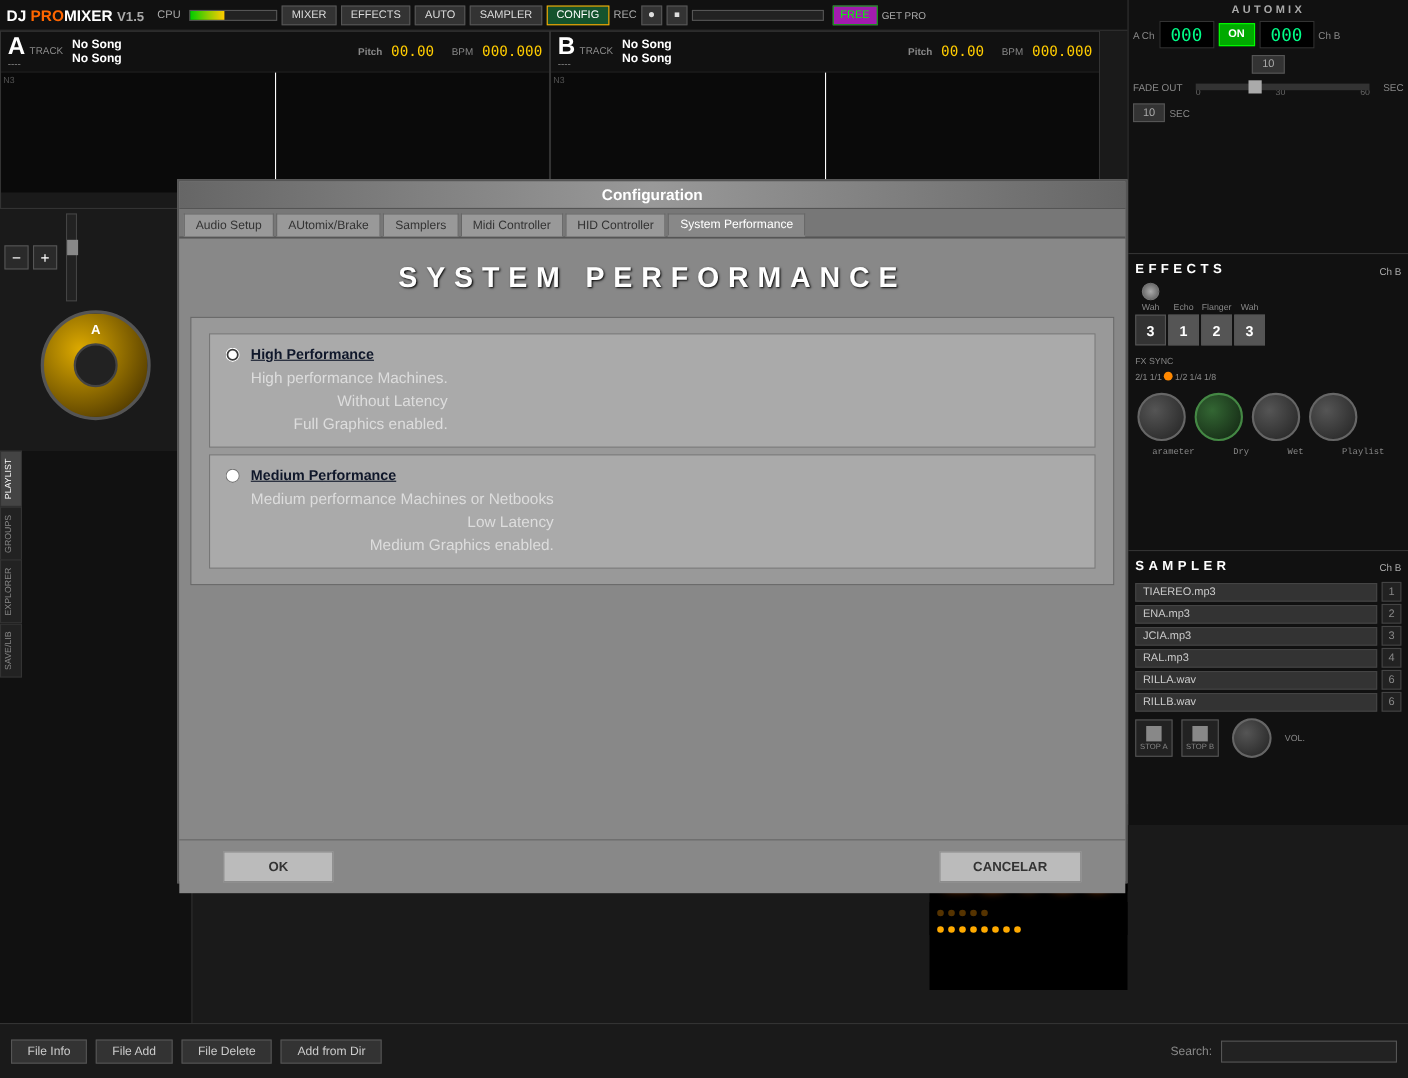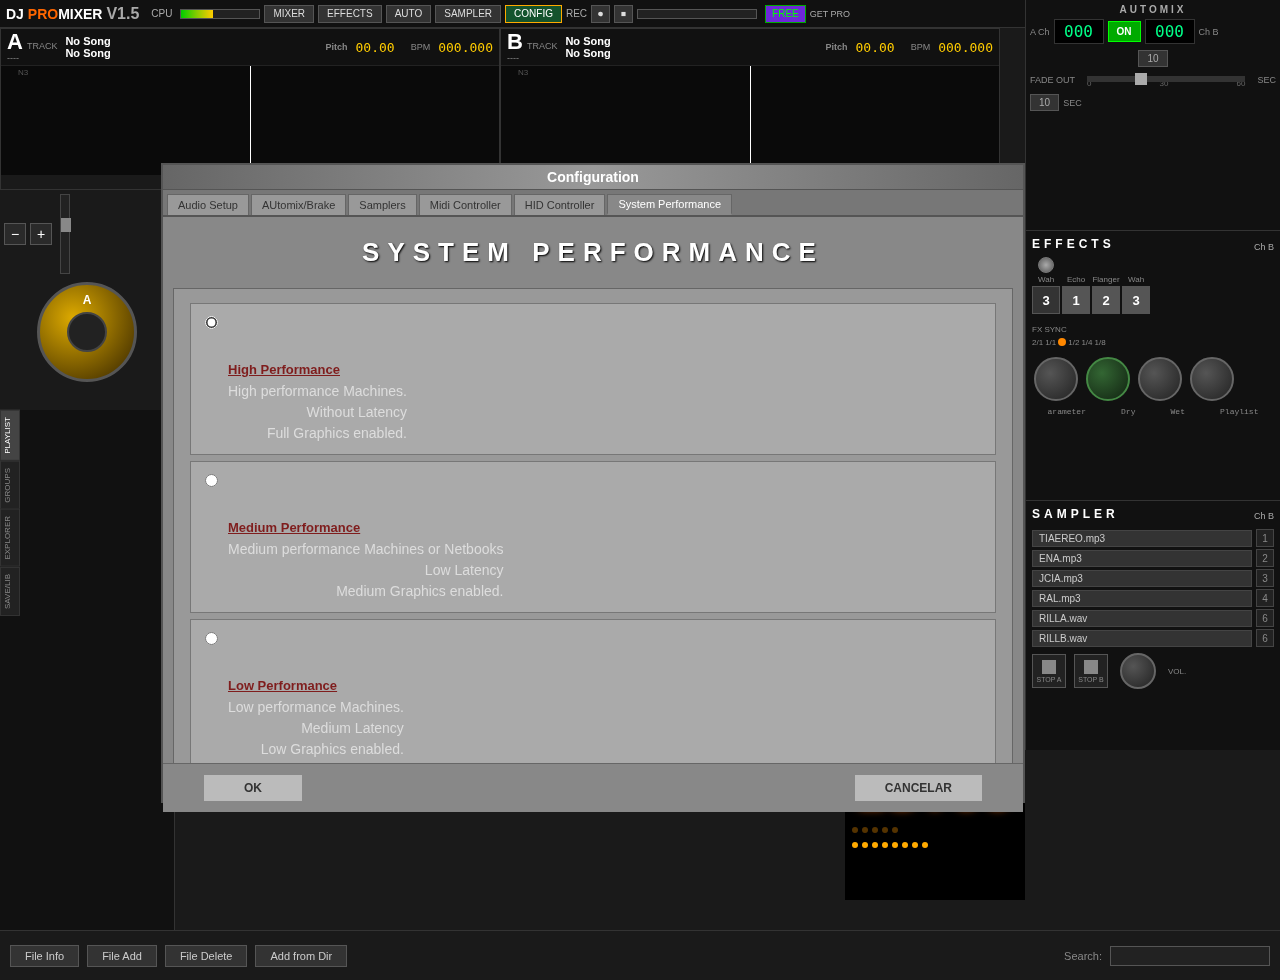--- a/index.html
+++ b/index.html
@@ -23,21 +23,21 @@
       border-bottom: 1px solid #333;
     }
     .logo {
       color: #fff;
       font-weight: bold;
       font-size: 14px;
       margin-right: 8px;
     }
     .logo span.pro { color: #ff6600; }
     .logo span.mixer { color: #fff; }
-    .logo span.ver { color: #aaa; font-size: 16px; text-align: center; }
+    .logo span.ver { color: #aaa; font-size: 12px; text-align: center; }
     .cpu-label { color: #aaa; font-size: 10px; margin-right: 4px; }
     .cpu-bar {
       width: 80px; height: 10px;
       background: #222;
       border: 1px solid #555;
       position: relative;
     }
     .cpu-bar-fill {
       height: 100%;
       background: linear-gradient(to right, #00cc00, #88cc00, #ffcc00);
@@ -57,21 +57,21 @@
       background: #333;
       color: #ddd;
       border: 1px solid #555;
       padding: 1px 6px;
       font-size: 10px;
       cursor: pointer;
       height: 18px;
     }
     .rec-label { color: #aaa; font-size: 10px; }
     .free-btn {
-      background: #6d28d9;
+      background: #a21caf;
       color: #00ff00;
       border: 1px solid #00aa00;
       padding: 1px 6px;
       font-size: 10px;
       cursor: pointer;
       height: 18px;
       margin-left: 4px;
     }
     .top-icons { display: flex; gap: 2px; margin-left: auto; }
     .top-icon {
@@ -111,21 +111,21 @@
       position: relative;
     }
     .deck-needle {
       position: absolute;
       left: 50%; top: 0; bottom: 0;
       width: 1px;
       background: #fff;
     }
     .deck-n3-label {
       position: absolute;
-      left: 17px;
+      left: 2px;
       top: 2px;
       color: #555;
       font-size: 8px;
     }
 
     
     #left-panel {
       position: absolute;
       left: 0;
       top: 190px;
@@ -338,25 +338,24 @@
       display: flex;
       align-items: flex-start;
       gap: 10px;
     }
     .perf-radio {
       margin-top: 2px;
       cursor: pointer;
       accent-color: #fff;
     }
     .perf-option-label {
-      color: #7f1d1d;
+      color: #0f172a;
       font-size: 13px;
       font-weight: bold;
       text-decoration: underline;
-      margin-top: 48px;
     }
     .perf-option-desc {
       color: #ddd;
       font-size: 14px;
       margin-top: 4px;
       line-height: 1.5;
       text-align: right;
     }
 
     .dialog-buttons {
@@ -814,31 +813,20 @@
         <div>
           <div class="perf-option-label">Medium Performance</div>
           <div class="perf-option-desc">
             <span>Medium performance Machines or Netbooks</span><br>
             <span>Low Latency</span><br>
             <span>Medium Graphics enabled.</span>
           </div>
         </div>
       </div>
 
-      <div class="perf-option">
-        <input type="radio" name="perf" class="perf-radio" style="">
-        <div>
-          <div class="perf-option-label">Low Performance</div>
-          <div class="perf-option-desc">
-            <span>Low performance Machines.</span><br>
-            <span>Medium Latency</span><br>
-            <span>Low Graphics enabled.</span>
-          </div>
-        </div>
-      </div>
     </div>
   </div>
   <div class="dialog-buttons">
     <button class="ok-btn">OK</button>
     <button class="cancel-btn">CANCELAR</button>
   </div>
 </div>
 
 <div id="right-panel">
   <div class="automix-title">AUTOMIX</div>

